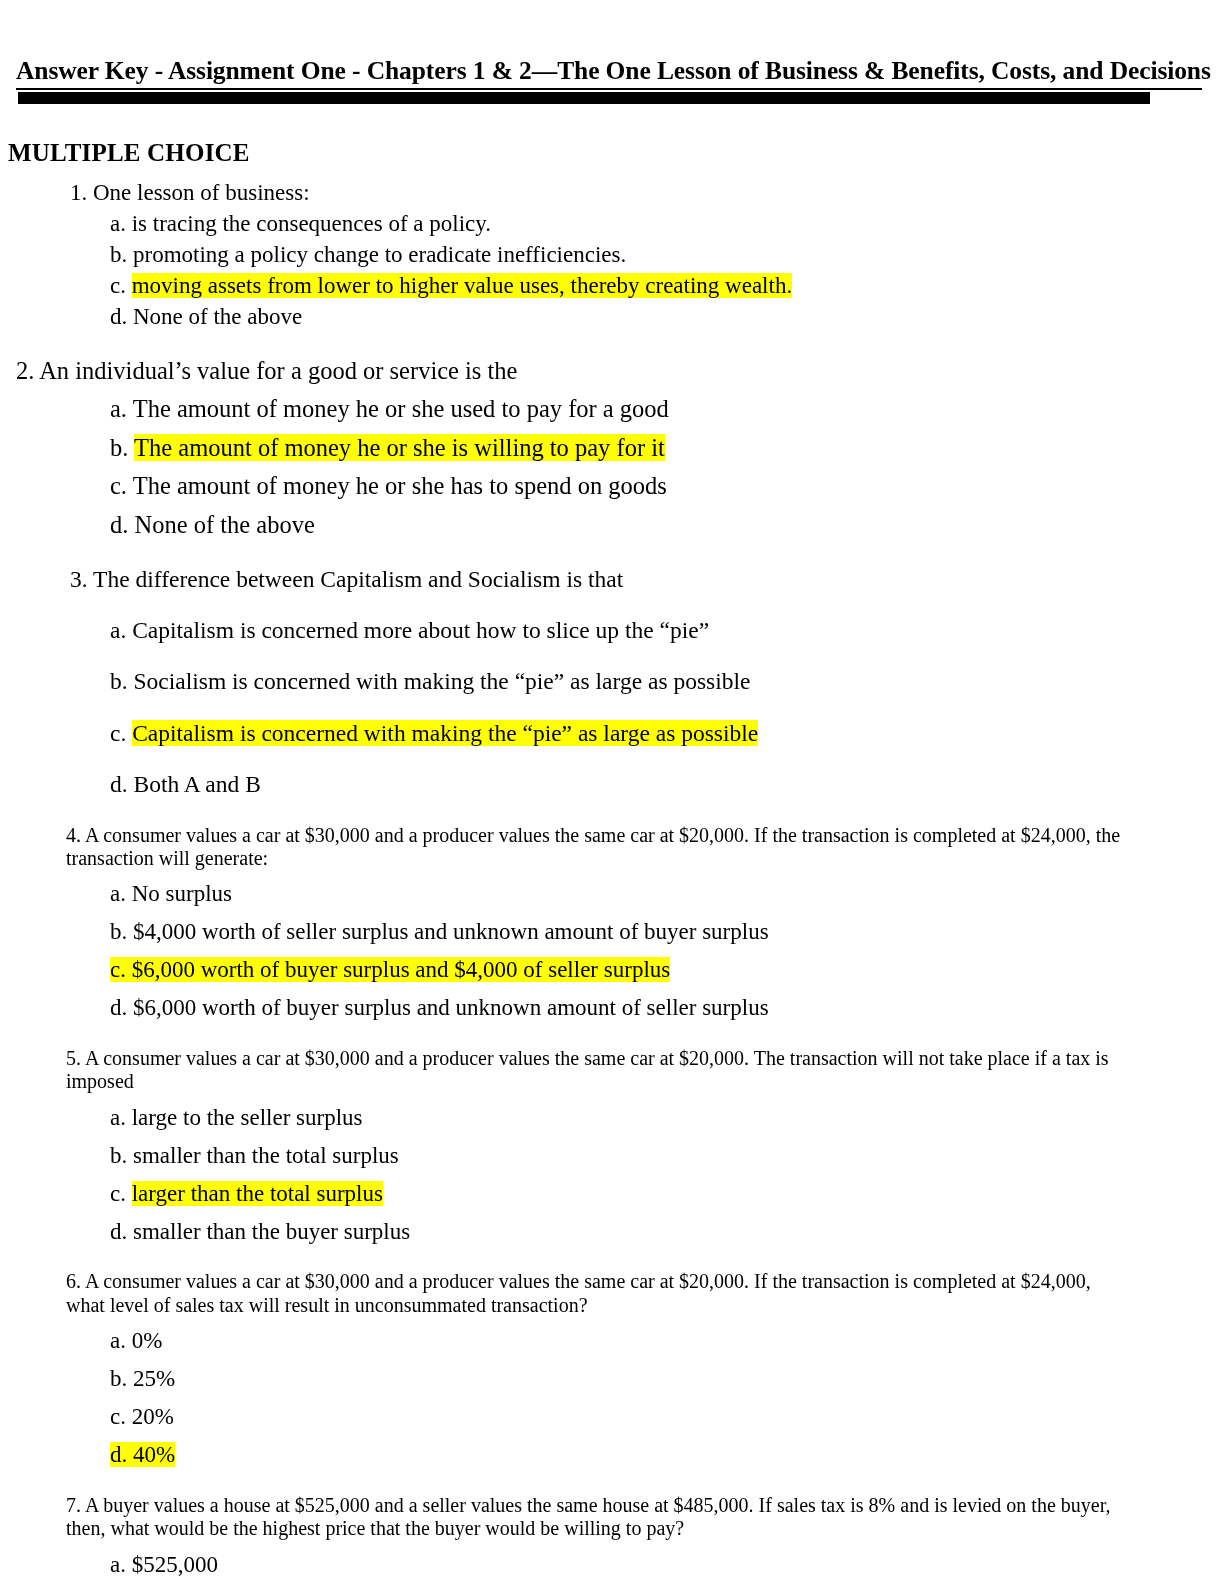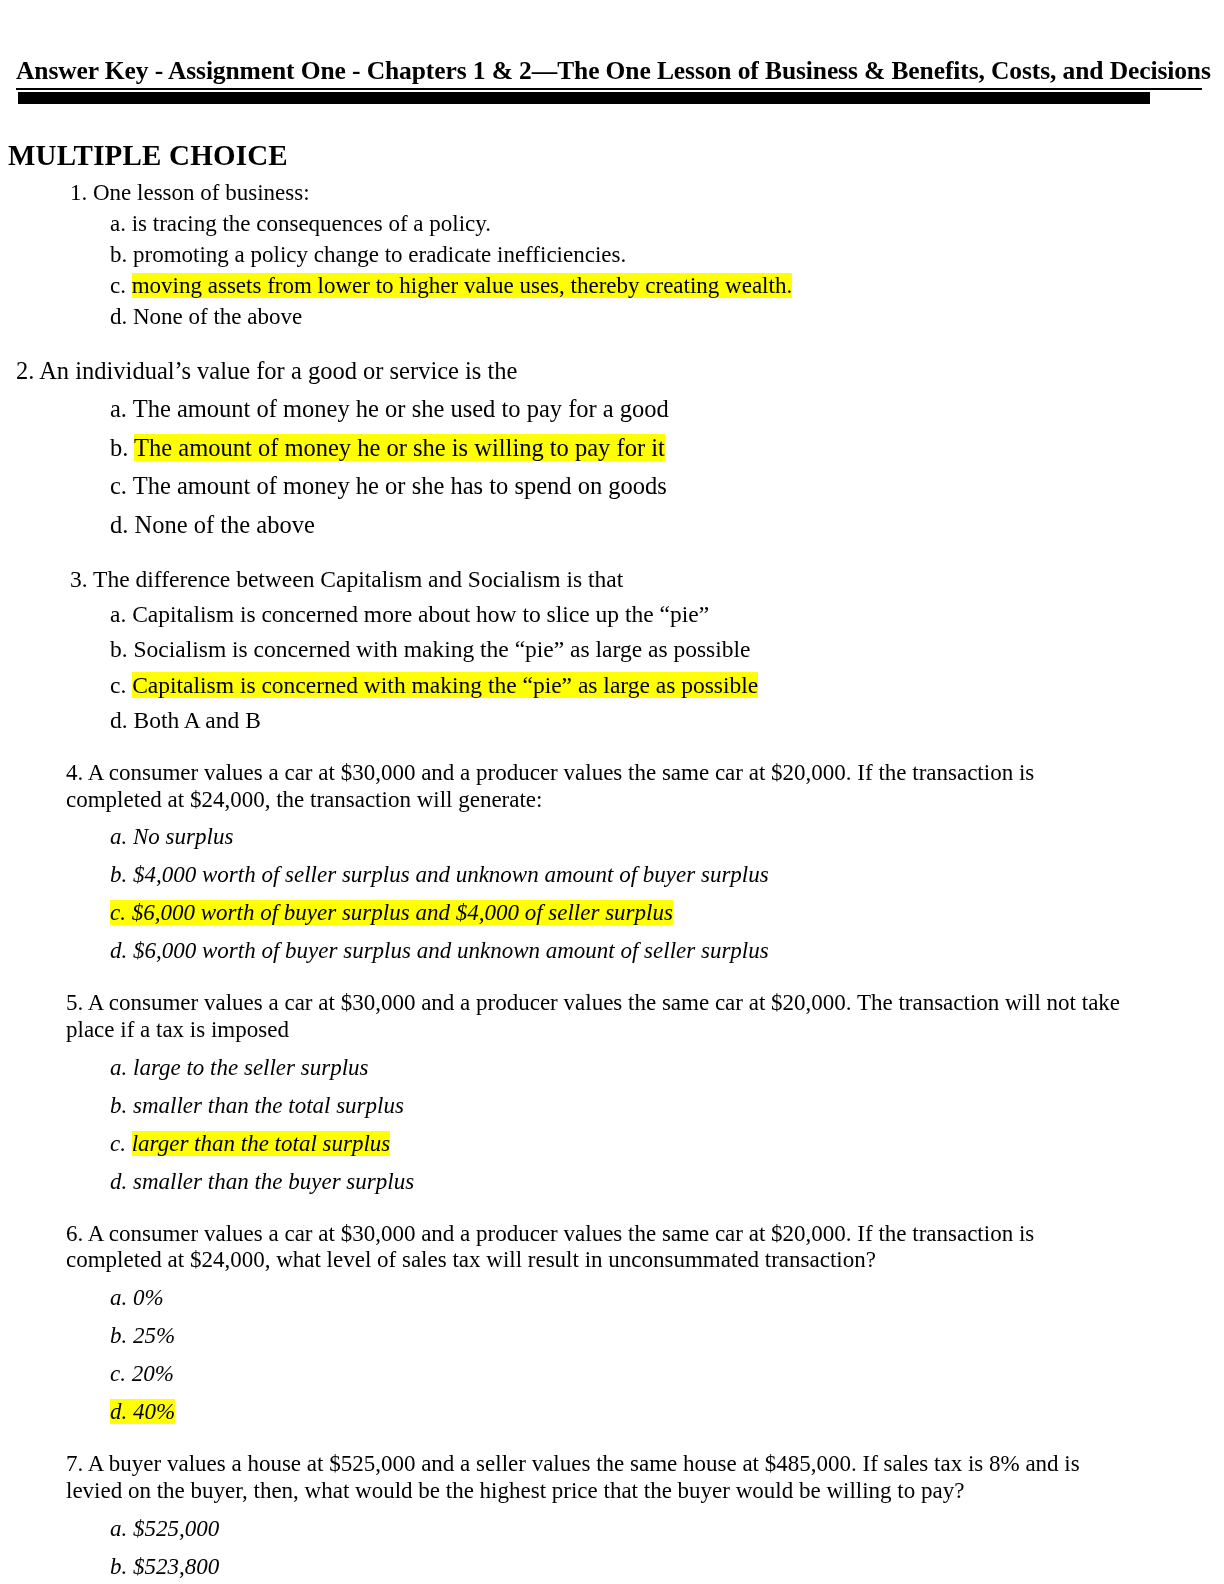--- a/index.html
+++ b/index.html
@@ -48,38 +48,38 @@
     height: 12px;
     background: #000000;
     margin: 2px 74px 0 18px;
   }
 
   
   .section-heading {
     position: absolute;
     left: 8px;
     top: 139px;
-    font-size: 29px;
+    font-size: 25px;
     font-weight: bold;
     letter-spacing: 0.2px;
   }
 
   
   .body-block {
     position: absolute;
     left: 0;
     top: 180px;
     width: 1224px;
   }
 
   .question {
     margin-bottom: 8px;
   }
   .q-stem {
-    font-size: 23px;
+    font-size: 20px;
     line-height: 1.17;
     padding-left: 70px;
     padding-right: 92px;
     text-indent: 0;
   }
   .q-stem.wide {
     padding-left: 66px;
     padding-right: 92px;
   }
   .options {
@@ -102,23 +102,23 @@
   }
 
   
   .group-a .q-stem { font-size: 23px; font-family: Liberation Serif, serif; }
   .group-a .option { margin-top: 4px; }
 
   .group-b .q-stem { font-size: 24.5px; line-height: 1.2; padding-left: 16px; }
   .group-b .option { font-size: 24.5px; margin-top: 10px; }
 
   .group-c .q-stem { font-size: 23.5px; line-height: 1.2; }
-  .group-c .option { font-size: 23.5px; margin-top: 8px; }
-
-  .group-d .option { margin-top: 11px; font-style: italic; }
+  .group-c .option { font-size: 23.5px; margin-top: 24px; }
+
+  .group-d .option { margin-top: 11px; }
   .q-gap { height: 17px; }
 </style>
 </head>
 <body>
 
 <div class="page">
 
   <div class="doc-header">
     <div class="doc-title">Answer Key - Assignment One - Chapters 1 &amp; 2—The One Lesson of Business &amp; Benefits, Costs, and Decisions</div>
     <div class="title-rule-thin"></div>

